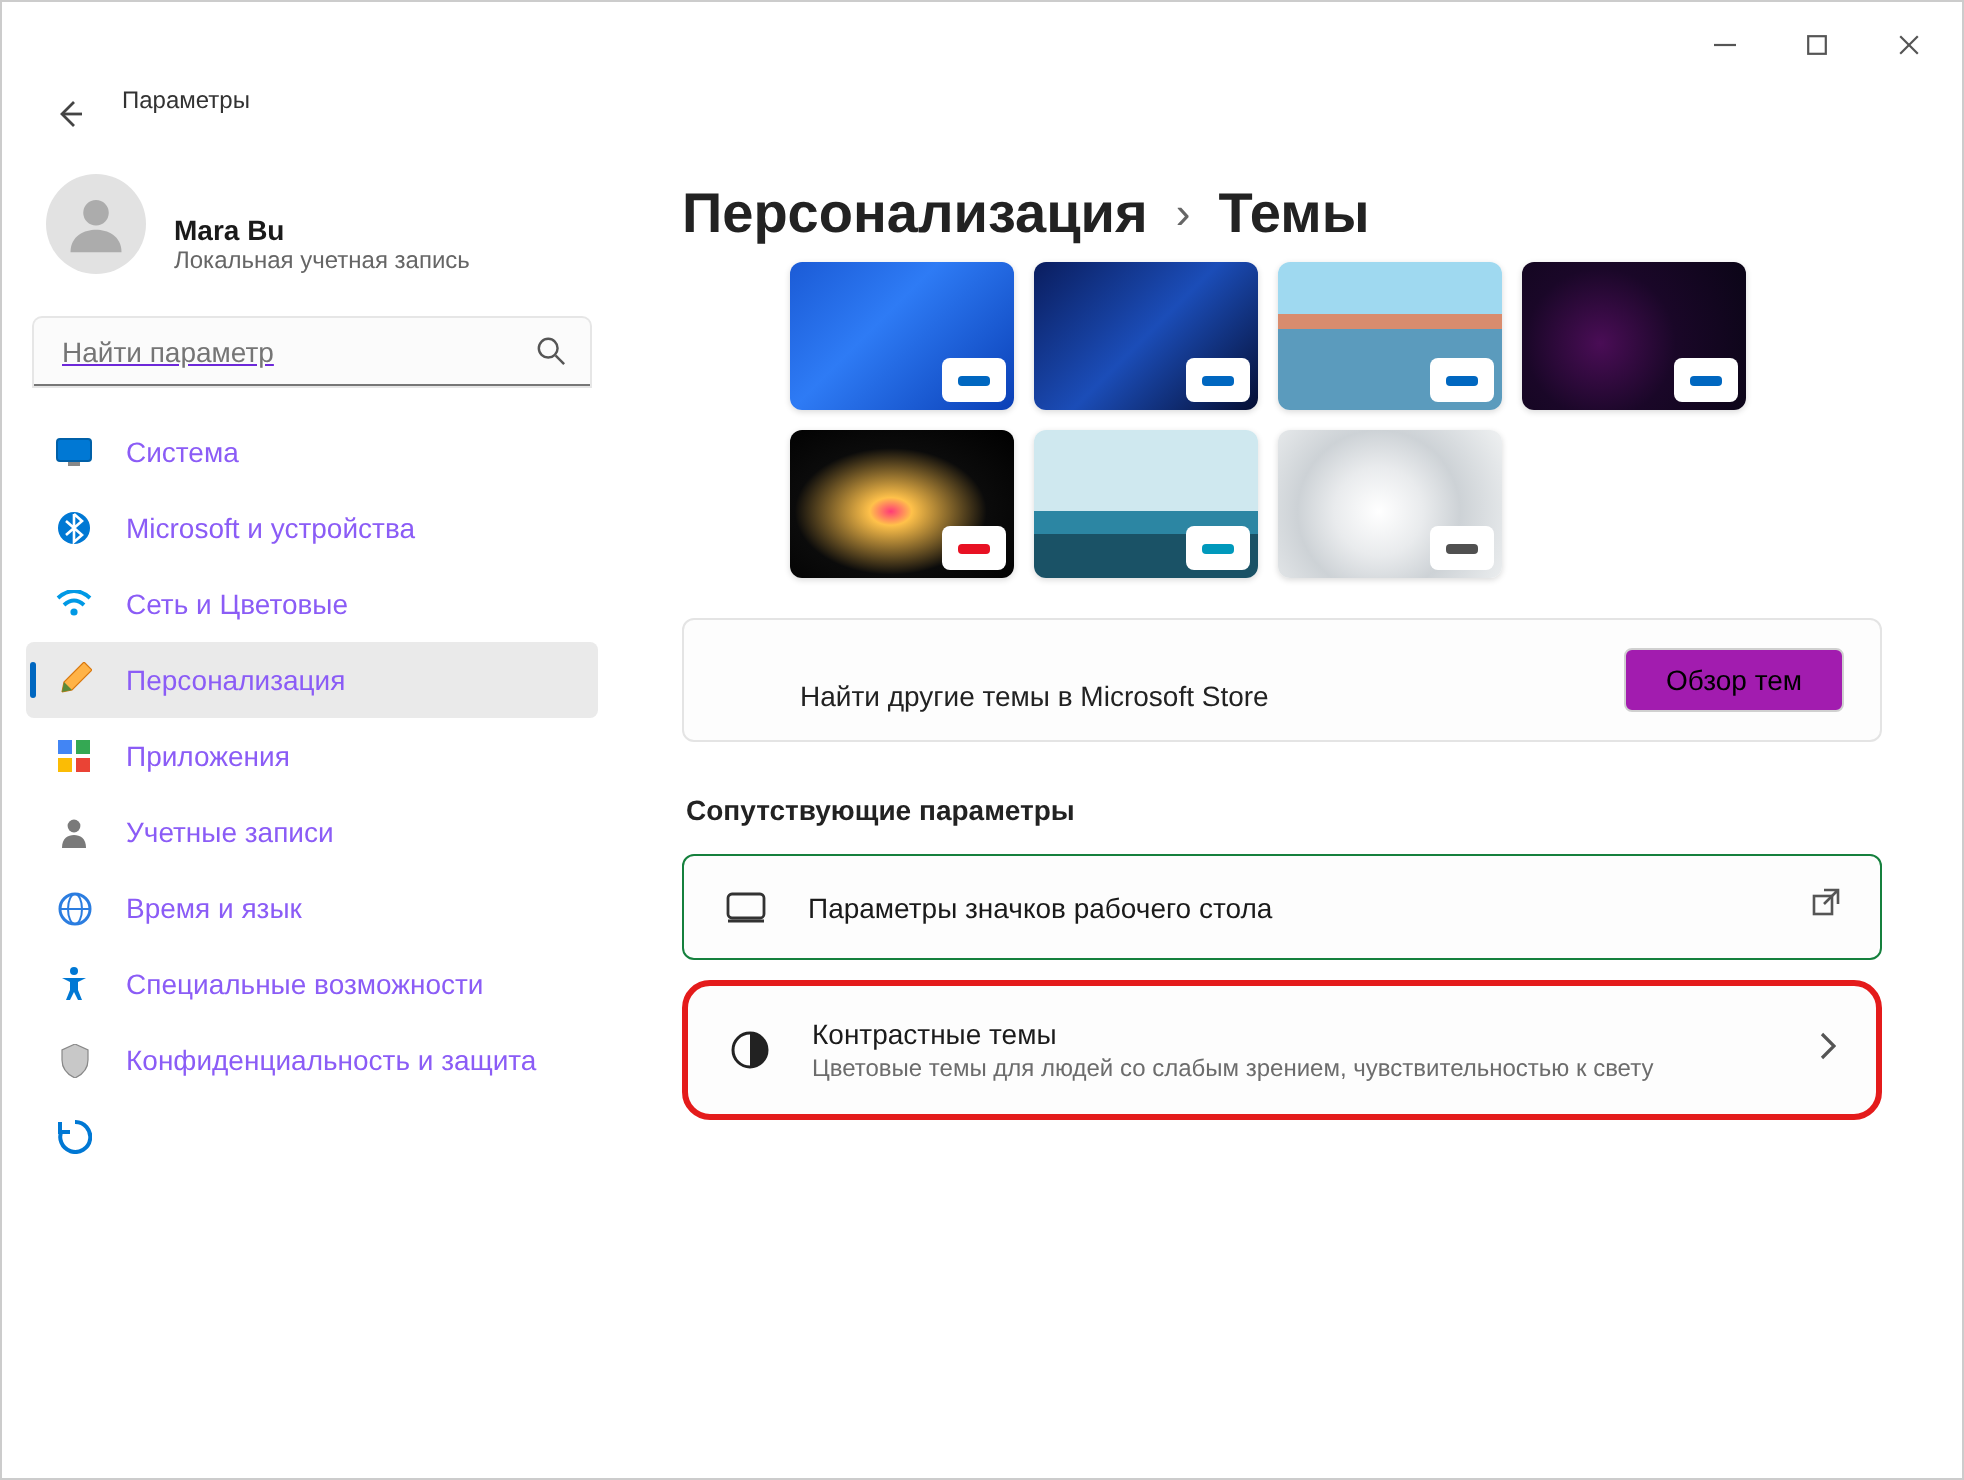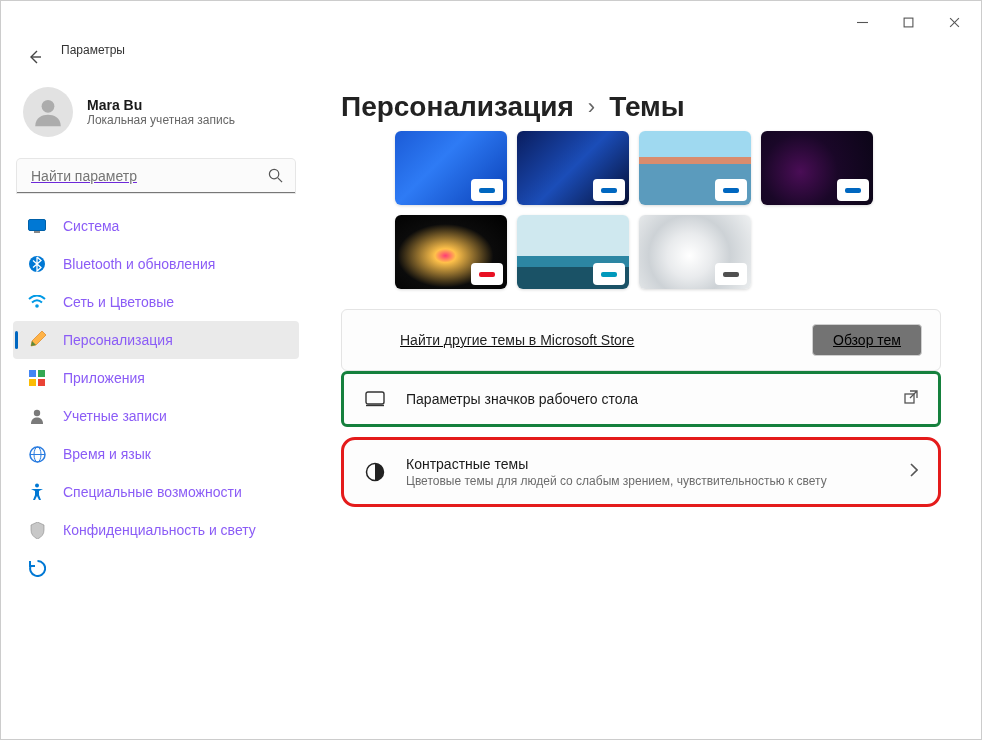--- a/index.html
+++ b/index.html
@@ -5,21 +5,21 @@
 * { margin: 0; padding: 0; box-sizing: border-box; font-family: "Segoe UI", -apple-system, sans-serif; }
 body { background: #fff; width: 982px; height: 740px; overflow: hidden; position: relative; border: 1px solid #ccc; }
 .titlebar { height: 42px; display: flex; align-items: center; justify-content: flex-end; padding: 0 4px; }
 .titlebar-btn { width: 46px; height: 32px; display: flex; align-items: center; justify-content: center; color: #555; font-size: 13px; }
 .titlebar-btn svg { width: 11px; height: 11px; }
 .header-row { display: flex; align-items: flex-start; padding-left: 20px; height: 18px; }
 .back-btn { width: 28px; height: 28px; display: flex; align-items: center; justify-content: center; color: #555; }
 .app-title { font-size: 12px; color: #333; margin-left: 12px; }
 .content { display: flex; height: calc(100% - 60px); }
 .sidebar { width: 310px; padding: 20px 12px 12px 12px; flex-shrink: 0; }
-.user-block { display: flex; align-items: center; padding: 6px 10px 18px 10px; }
+.user-block { display: flex; align-items: flex-end; padding: 6px 10px 18px 10px; }
 .avatar { width: 50px; height: 50px; border-radius: 50%; background: #e2e2e2; display: flex; align-items: center; justify-content: center; }
 .avatar svg { width: 34px; height: 34px; fill: #acacac; }
 .user-text { margin-left: 14px; }
 .user-name { font-size: 14px; font-weight: 600; color: #1a1a1a; }
 .user-sub { font-size: 12px; color: #666; }
 .search-box { position: relative; margin: 4px 4px 14px 4px; }
 .search-box input { width: 100%; height: 34px; border: none; border-bottom: 1.5px solid #777; background: #fbfbfb; border-radius: 4px 4px 0 0; padding: 0 36px 0 14px; font-size: 14px; color: #6d28d9; outline: none; box-shadow: 0 0 0 1px #e6e6e6; text-decoration: underline; }
 .search-box .sicon { position: absolute; right: 12px; top: 9px; color: #555; }
 .nav { margin-top: 8px; }
 .nav-item { display: flex; align-items: center; height: 38px; padding: 0 14px; border-radius: 4px; cursor: default; position: relative; }
@@ -36,25 +36,25 @@
 .theme-tile { width: 112px; height: 74px; border-radius: 6px; position: relative; overflow: hidden; box-shadow: 0 1px 3px rgba(0,0,0,0.15); }
 .theme-chip { position: absolute; right: 4px; bottom: 4px; width: 32px; height: 22px; background: #fff; border-radius: 4px; display: flex; align-items: center; justify-content: center; }
 .theme-chip .bar { width: 16px; height: 5px; border-radius: 2px; }
 .t1 { background: linear-gradient(135deg,#1b5bd6 0%,#2e7bf5 40%,#0a3fb5 100%); }
 .t2 { background: linear-gradient(135deg,#0a1d5e 0%,#1b4db8 50%,#050e33 100%); }
 .t3 { background: linear-gradient(180deg,#9fd9f0 0% 35%,#d98c6e 35% 45%,#5b9bbd 45% 100%); }
 .t4 { background: radial-gradient(circle at 35% 55%,#4a0d56 0%,#1a0728 45%,#0b0517 100%); }
 .t5 { background: radial-gradient(ellipse at 45% 55%,#ff3b77 0%,#ffc14a 12%,#0b0b0b 55%,#000 100%); }
 .t6 { background: linear-gradient(180deg,#cfe8ef 0% 55%,#2c86a3 55% 70%,#1a5266 70% 100%); }
 .t7 { background: radial-gradient(circle at 45% 55%,#ffffff 0%,#e9ebed 30%,#cdd2d6 55%,#eff1f2 100%); }
-.store-row { display: flex; align-items: center; justify-content: space-between; border: 1px solid #e4e4e4; border-radius: 6px; padding: 14px 18px; margin-top: 20px; background: #fdfdfd; text-decoration: underline; }
+.store-row { display: flex; align-items: flex-end; justify-content: space-between; border: 1px solid #e4e4e4; border-radius: 6px; padding: 14px 18px; margin-top: 20px; background: #fdfdfd; }
 .store-row .st-label { font-size: 14px; color: #222; margin-left: 40px; }
-.store-row .st-btn { border: 1px solid #d0d0d0; background: #737373; padding: 7px 20px; border-radius: 4px; font-size: 14px; }
+.store-row .st-btn { border: 1px solid #d0d0d0; background: #a21caf; padding: 7px 20px; border-radius: 4px; font-size: 14px; }
 .section-title { font-size: 14px; font-weight: 600; color: #222; margin: 26px 0 14px 2px; }
-.setting-card { display: flex; align-items: center; border: 3px solid #15803d; border-radius: 6px; padding: 16px 20px; margin-bottom: 10px; background: #fdfdfd; position: relative; }
+.setting-card { display: flex; align-items: center; border: 1px solid #15803d; border-radius: 6px; padding: 16px 20px; margin-bottom: 10px; background: #fdfdfd; position: relative; }
 .setting-card.highlight { border: 3px solid #e41b1b; border-radius: 14px; }
 .setting-card .sc-icon { width: 22px; margin-right: 20px; display: flex; justify-content: center; color: #222; }
 .setting-card .sc-text .sc-title { font-size: 14px; color: #1a1a1a; }
 .setting-card .sc-text .sc-sub { font-size: 12px; color: #6c6c6c; margin-top: 2px; }
 .setting-card .sc-right { margin-left: auto; color: #555; }
 </style>
 </head>
 <body>
 
 <div class="titlebar">
@@ -121,21 +121,21 @@
           </span>
         <span class="nav-label">Система</span>
       </div>
       <div class="nav-item">
         <span class="nav-icon">
             <svg width="16" height="18" viewBox="0 0 16 18">
               <circle cx="8" cy="9" r="8" fill="#0078d4"></circle>
               <path d="M8 2 L12 5.5 L8 9 L12 12.5 L8 16 L8 2 M4 5.5 L12 12.5 M4 12.5 L12 5.5" fill="none" stroke="#fff" stroke-width="1.3"></path>
             </svg>
           </span>
-        <span class="nav-label">Bluetooth и обновления</span>
+        <span class="nav-label">Microsoft и устройства</span>
       </div>
       <div class="nav-item">
         <span class="nav-icon">
             <svg width="18" height="14" viewBox="0 0 18 14">
               <path d="M1 4 Q9 -3 17 4" fill="none" stroke="#0099e5" stroke-width="2"></path>
               <path d="M4 7.5 Q9 3 14 7.5" fill="none" stroke="#0099e5" stroke-width="2"></path>
               <circle cx="9" cy="11" r="1.8" fill="#0099e5"></circle>
             </svg>
           </span>
         <span class="nav-label">Сеть и Цветовые</span>
@@ -187,21 +187,21 @@
             </svg>
           </span>
         <span class="nav-label">Специальные возможности</span>
       </div>
       <div class="nav-item">
         <span class="nav-icon">
             <svg width="15" height="17" viewBox="0 0 15 17">
               <path d="M7.5 0 L14 3 L14 8 Q14 14 7.5 17 Q1 14 1 8 L1 3 Z" fill="#c8c8c8" stroke="#888" stroke-width="0.6"></path>
             </svg>
           </span>
-        <span class="nav-label">Конфиденциальность и свету</span>
+        <span class="nav-label">Конфиденциальность и защита</span>
       </div>
       <div class="nav-item">
         <span class="nav-icon">
             <svg width="17" height="17" viewBox="0 0 17 17">
               <path d="M8.5 1 A7.5 7.5 0 1 1 2 5" fill="none" stroke="#0078d4" stroke-width="2"></path>
               <path d="M1 1 L1 6 L6 6" fill="none" stroke="#0078d4" stroke-width="2"></path>
             </svg>
           </span>
       </div>
     </div>
@@ -250,20 +250,21 @@
             <div class="bar" style="background:#505050"></div>
           </div>
         </div>
     </div>
 
     <div class="store-row">
       <span class="st-label">Найти другие темы в Microsoft Store</span>
       <button class="st-btn">Обзор тем</button>
     </div>
 
+    <div class="section-title">Сопутствующие параметры</div>
 
     <div class="setting-card">
       <span class="sc-icon">
           <svg width="20" height="16" viewBox="0 0 20 16">
             <rect x="1" y="1" width="18" height="12" rx="2" fill="none" stroke="#333" stroke-width="1.4"></rect>
             <line x1="1" y1="14.5" x2="19" y2="14.5" stroke="#333" stroke-width="1.4"></line>
           </svg>
         </span>
       <div class="sc-text">
           <div class="sc-title">Параметры значков рабочего стола</div>

